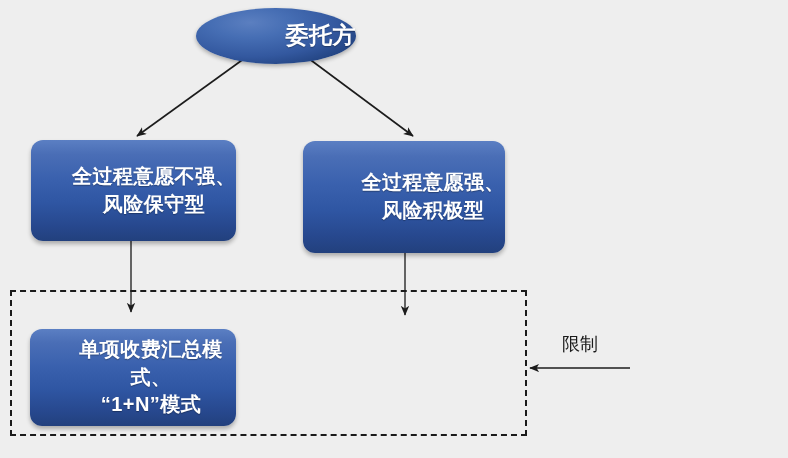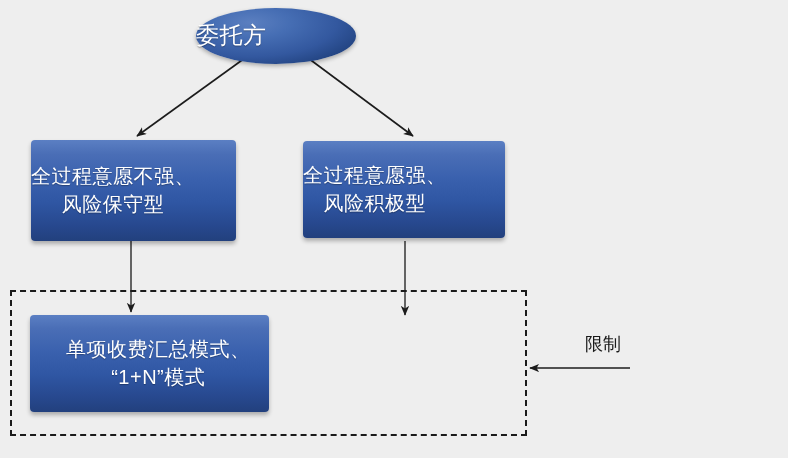--- a/index.html
+++ b/index.html
@@ -24,42 +24,42 @@
     left: 0;
     top: 0;
     width: 788px;
     height: 458px;
     overflow: visible;
   }
   .node {
     position: absolute;
     display: flex;
     align-items: center;
-    justify-content: flex-start;
+    justify-content: flex-end;
     text-align: center;
     color: #ffffff;
-    font-weight: normal;
+    font-weight: bold;
     line-height: 1.38;
     letter-spacing: 0.5px;
     box-sizing: border-box;
     text-shadow: 0 1px 1px rgba(0,0,0,0.30);
     z-index: 3;
   }
   .node-label {
     display: block;
     white-space: pre-line;
   }
   .ellipse {
     border-radius: 50%;
     background: radial-gradient(ellipse at 34% 26%, #5b7fc0 0%, #466eb4 26%, #33589f 58%, #21427f 82%, #1b386d 100%);
     box-shadow: 0 2px 4px rgba(0,0,0,0.30);
     font-size: 23px;
   }
   .rect {
-    border-radius: 4px;
+    border-radius: 12px;
     background: linear-gradient(180deg, #5b7fc3 0%, #4a6eb6 14%, #3a61ae 38%, #2f56a3 62%, #27488e 85%, #22407d 100%);
     box-shadow: 0 3px 4px rgba(0,0,0,0.28);
     font-size: 20px;
   }
   .rect.flat {
     background: linear-gradient(180deg, #4a72ba 0%, #3a61ae 22%, #32569f 70%, #2b4b8e 100%);
   }
   .dashed-group {
     position: absolute;
     border: 2.5px dashed #1a1a1a;
@@ -67,21 +67,20 @@
     z-index: 1;
     background: transparent;
   }
   .edge-label {
     position: absolute;
     color: #1a1a1a;
     font-size: 18px;
     font-weight: normal;
     white-space: nowrap;
     z-index: 4;
-    margin-left: 23px;
   }
 </style>
 </head>
 <body>
 
 <div id="canvas">
 
   <div class="dashed-group" style="left:10px; top:290px; width:517px; height:146px;"></div>
 
   <svg class="layer" viewBox="0 0 788 458">
@@ -104,26 +103,26 @@
 
   <div class="node ellipse" style="left:196px; top:8px; width:160px; height:56px;">
     <span class="node-label">委托方</span>
   </div>
 
   <div class="node rect" style="left:31px; top:140px; width:205px; height:101px;">
     <span class="node-label">全过程意愿不强、
 风险保守型</span>
   </div>
 
-  <div class="node rect" style="left:303px; top:141px; width:202px; height:97px;">
+  <div class="node rect" style="left:303px; top:141px; width:202px; height:112px;">
     <span class="node-label">全过程意愿强、
 风险积极型</span>
   </div>
 
-  <div class="node rect" style="left:30px; top:315px; width:239px; height:97px;padding-left:36px;">
+  <div class="node rect" style="left:30px; top:329px; width:206px; height:97px;padding-left:36px;">
     <span class="node-label">单项收费汇总模式、
 “1+N”模式</span>
   </div>
 
 
 
   <div class="edge-label" style="left:562px; top:332px;">限制</div>
 
 </div>
 

